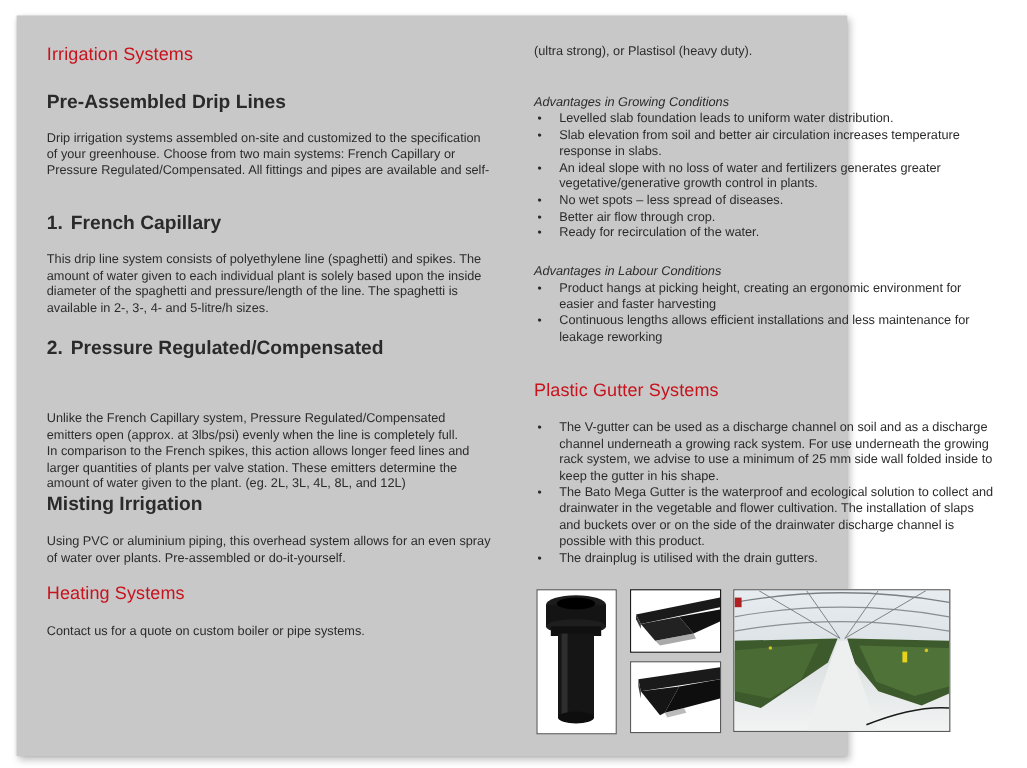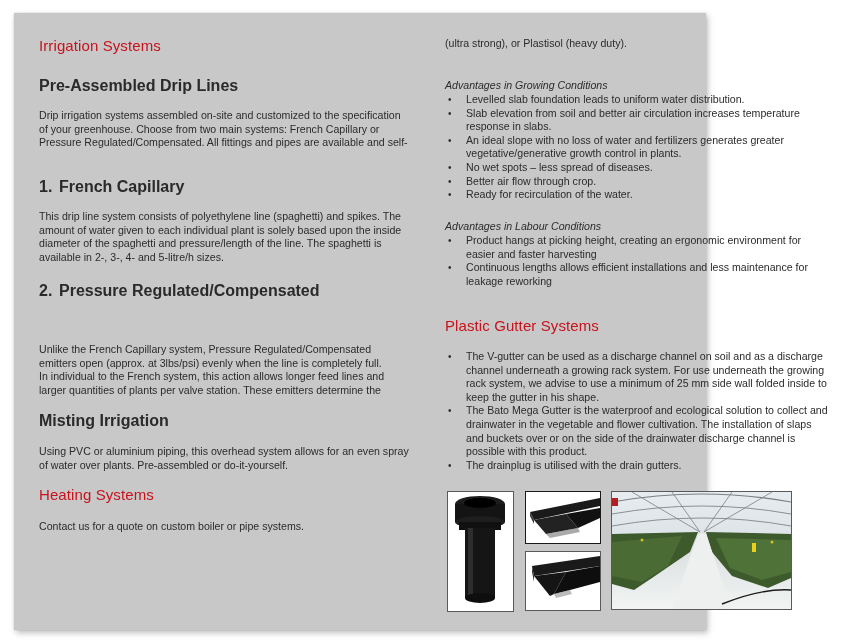--- a/index.html
+++ b/index.html
@@ -93,22 +93,23 @@
       <div>diameter of the spaghetti and pressure/length of the line. The spaghetti is</div>
       <div>available in 2-, 3-, 4- and 5-litre/h sizes.</div>
     </div>
 
     <h3 class="abs sub-heading" style="top:271px;">
       <span class="num">2.</span><span>Pressure Regulated/Compensated</span>
     </h3>
     <div class="abs para" style="top:306px;margin-top:24px;">
       <div>Unlike the French Capillary system, Pressure Regulated/Compensated</div>
       <div>emitters open (approx. at 3lbs/psi) evenly when the line is completely full.</div>
-      <div>In individual to the French system, this action allows longer feed lines and</div>
+      <div>In comparison to the French spikes, this action allows longer feed lines and</div>
       <div>larger quantities of plants per valve station. These emitters determine the</div>
+      <div>amount of water given to the plant. (eg. 2L, 3L, 4L, 8L, and 12L)</div>
     </div>
 
     <h3 class="abs sub-heading" style="top:401px;">Misting Irrigation</h3>
     <div class="abs para" style="top:432px;">
       <div>Using PVC or aluminium piping, this overhead system allows for an even spray</div>
       <div>of water over plants. Pre-assembled or do-it-yourself.</div>
     </div>
 
     <h2 class="abs red-heading" style="top:475px;">Heating Systems</h2>
     <div class="abs para" style="top:507px;">Contact us for a quote on custom boiler or pipe systems.</div>

